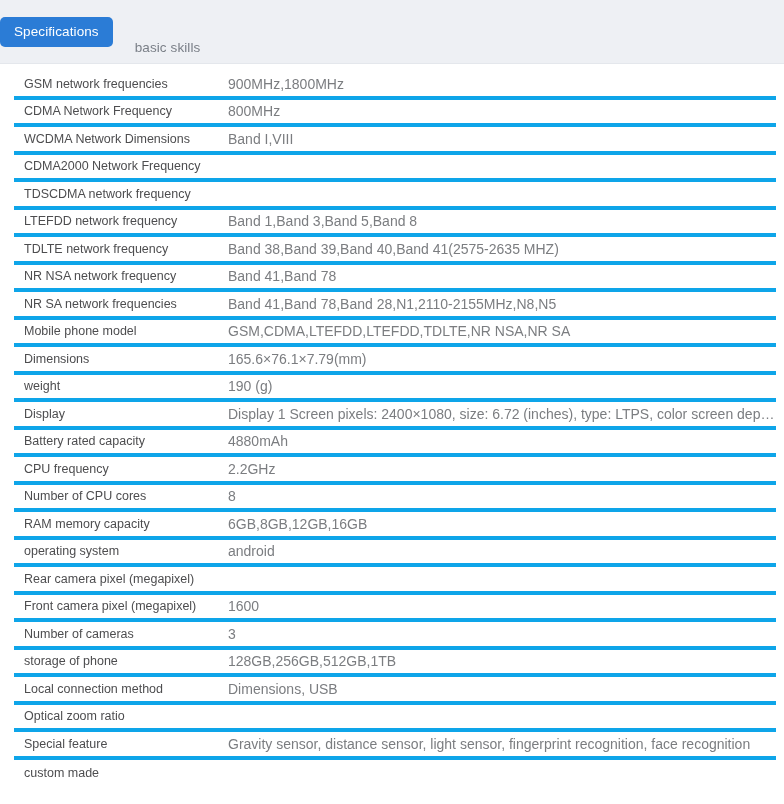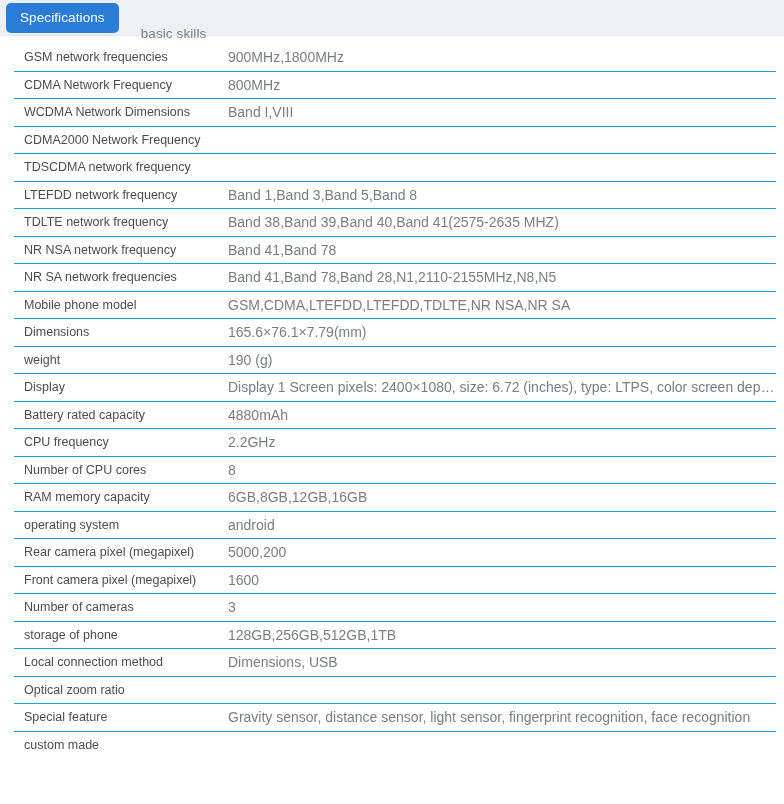--- a/index.html
+++ b/index.html
@@ -10,26 +10,26 @@
     width: 784px;
     height: 804px;
     background: #ffffff;
     font-family: "Liberation Sans", sans-serif;
     -webkit-font-smoothing: antialiased;
     overflow: hidden;
   }
 
   
   .tabbar {
-    height: 36px;
+    height: 64px;
     background: #eef0f4;
     border-bottom: 1px solid #e4e7ec;
     display: flex;
     align-items: center;
-    padding-left: 6px;
+    padding-left: 0;
     box-sizing: border-box;
   }
   .tab {
     font-size: 13.5px;
     line-height: 1;
     color: #7a7f87;
     padding: 0 14px;
     height: 30px;
     display: flex;
     align-items: center;
@@ -50,21 +50,21 @@
   
   .spec-table {
     padding: 8px 0 0 0;
     background: #ffffff;
   }
   .spec-row {
     display: flex;
     align-items: center;
     height: 27.5px;
     margin: 0 8px 0 14px;
-    border-bottom: 1px solid #0ea5e9;
+    border-bottom: 4px solid #0ea5e9;
     box-sizing: border-box;
   }
   .spec-row:last-child {
     border-bottom: none;
   }
   .spec-label {
     width: 214px;
     flex: 0 0 214px;
     font-size: 12.5px;
     color: #4d4d4f;
@@ -159,21 +159,20 @@
     <div class="spec-row">
       <div class="spec-label">RAM memory capacity</div>
       <div class="spec-value">6GB,8GB,12GB,16GB</div>
     </div>
     <div class="spec-row">
       <div class="spec-label">operating system</div>
       <div class="spec-value">android</div>
     </div>
     <div class="spec-row">
       <div class="spec-label">Rear camera pixel (megapixel)</div>
-      <div class="spec-value">5000,200</div>
     </div>
     <div class="spec-row">
       <div class="spec-label">Front camera pixel (megapixel)</div>
       <div class="spec-value">1600</div>
     </div>
     <div class="spec-row">
       <div class="spec-label">Number of cameras</div>
       <div class="spec-value">3</div>
     </div>
     <div class="spec-row">

